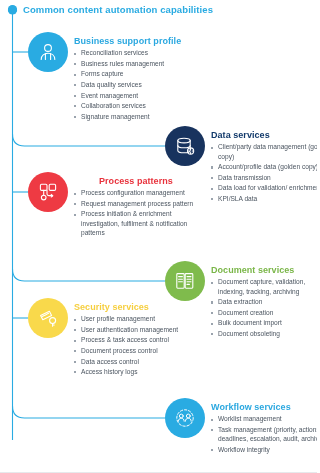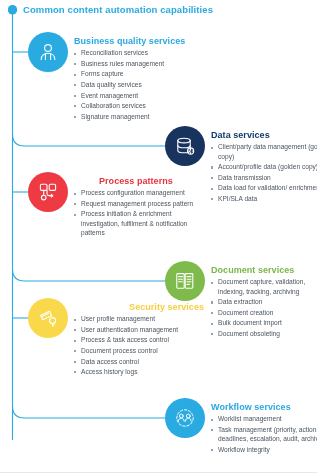--- a/index.html
+++ b/index.html
@@ -43,21 +43,21 @@
   .group li:before{
     content:"";position:absolute;left:0;top:4.2px;
     width:2.2px;height:2.2px;background:#9aa3ad;
   }
 
   
   .t-blue   h3{color:#2BA8E0;}
   .t-navy   h3{color:#123A6B;}
   .t-red    h3{color:#E8323C;padding-left:25px;}
   .t-green  h3{color:#7AB648;}
-  .t-yellow h3{color:#F6CF3F;text-align:right;}
+  .t-yellow h3{color:#F6CF3F;}
   .t-cyan   h3{color:#2BA8E0;}
 
   .ic-blue  {background:#29ABE2;}
   .ic-navy  {background:#18335E;}
   .ic-red   {background:#EE3A43;}
   .ic-green {background:#7FBB4C;}
   .ic-yellow{background:#F9D94B;}
   .ic-cyan  {background:#29ABE2;}
 
   
@@ -110,21 +110,21 @@
 
   <div class="group t-blue" id="g-business">
     <div class="icon ic-blue">
       <svg width="24" height="24" viewBox="0 0 24 24" fill="none" stroke="#ffffff" stroke-width="1.1" stroke-linecap="round" stroke-linejoin="round">
         <circle cx="12" cy="8" r="3.4"></circle>
         <path d="M5.2,19.4 c0-3.9 3.1-6.2 6.8-6.2 s6.8,2.3 6.8,6.2"></path>
         <path d="M9.4,13.6 L9.4,19.4 M14.6,13.6 L14.6,19.4"></path>
       </svg>
     </div>
     <div class="body">
-      <h3>Business quality services</h3>
+      <h3>Business support profile</h3>
       <ul>
         <li>Reconciliation services</li>
         <li>Business rules management</li>
         <li>Forms capture</li>
         <li>Data quality services</li>
         <li>Event management</li>
         <li>Collaboration services</li>
         <li>Signature management</li>
       </ul>
     </div>

